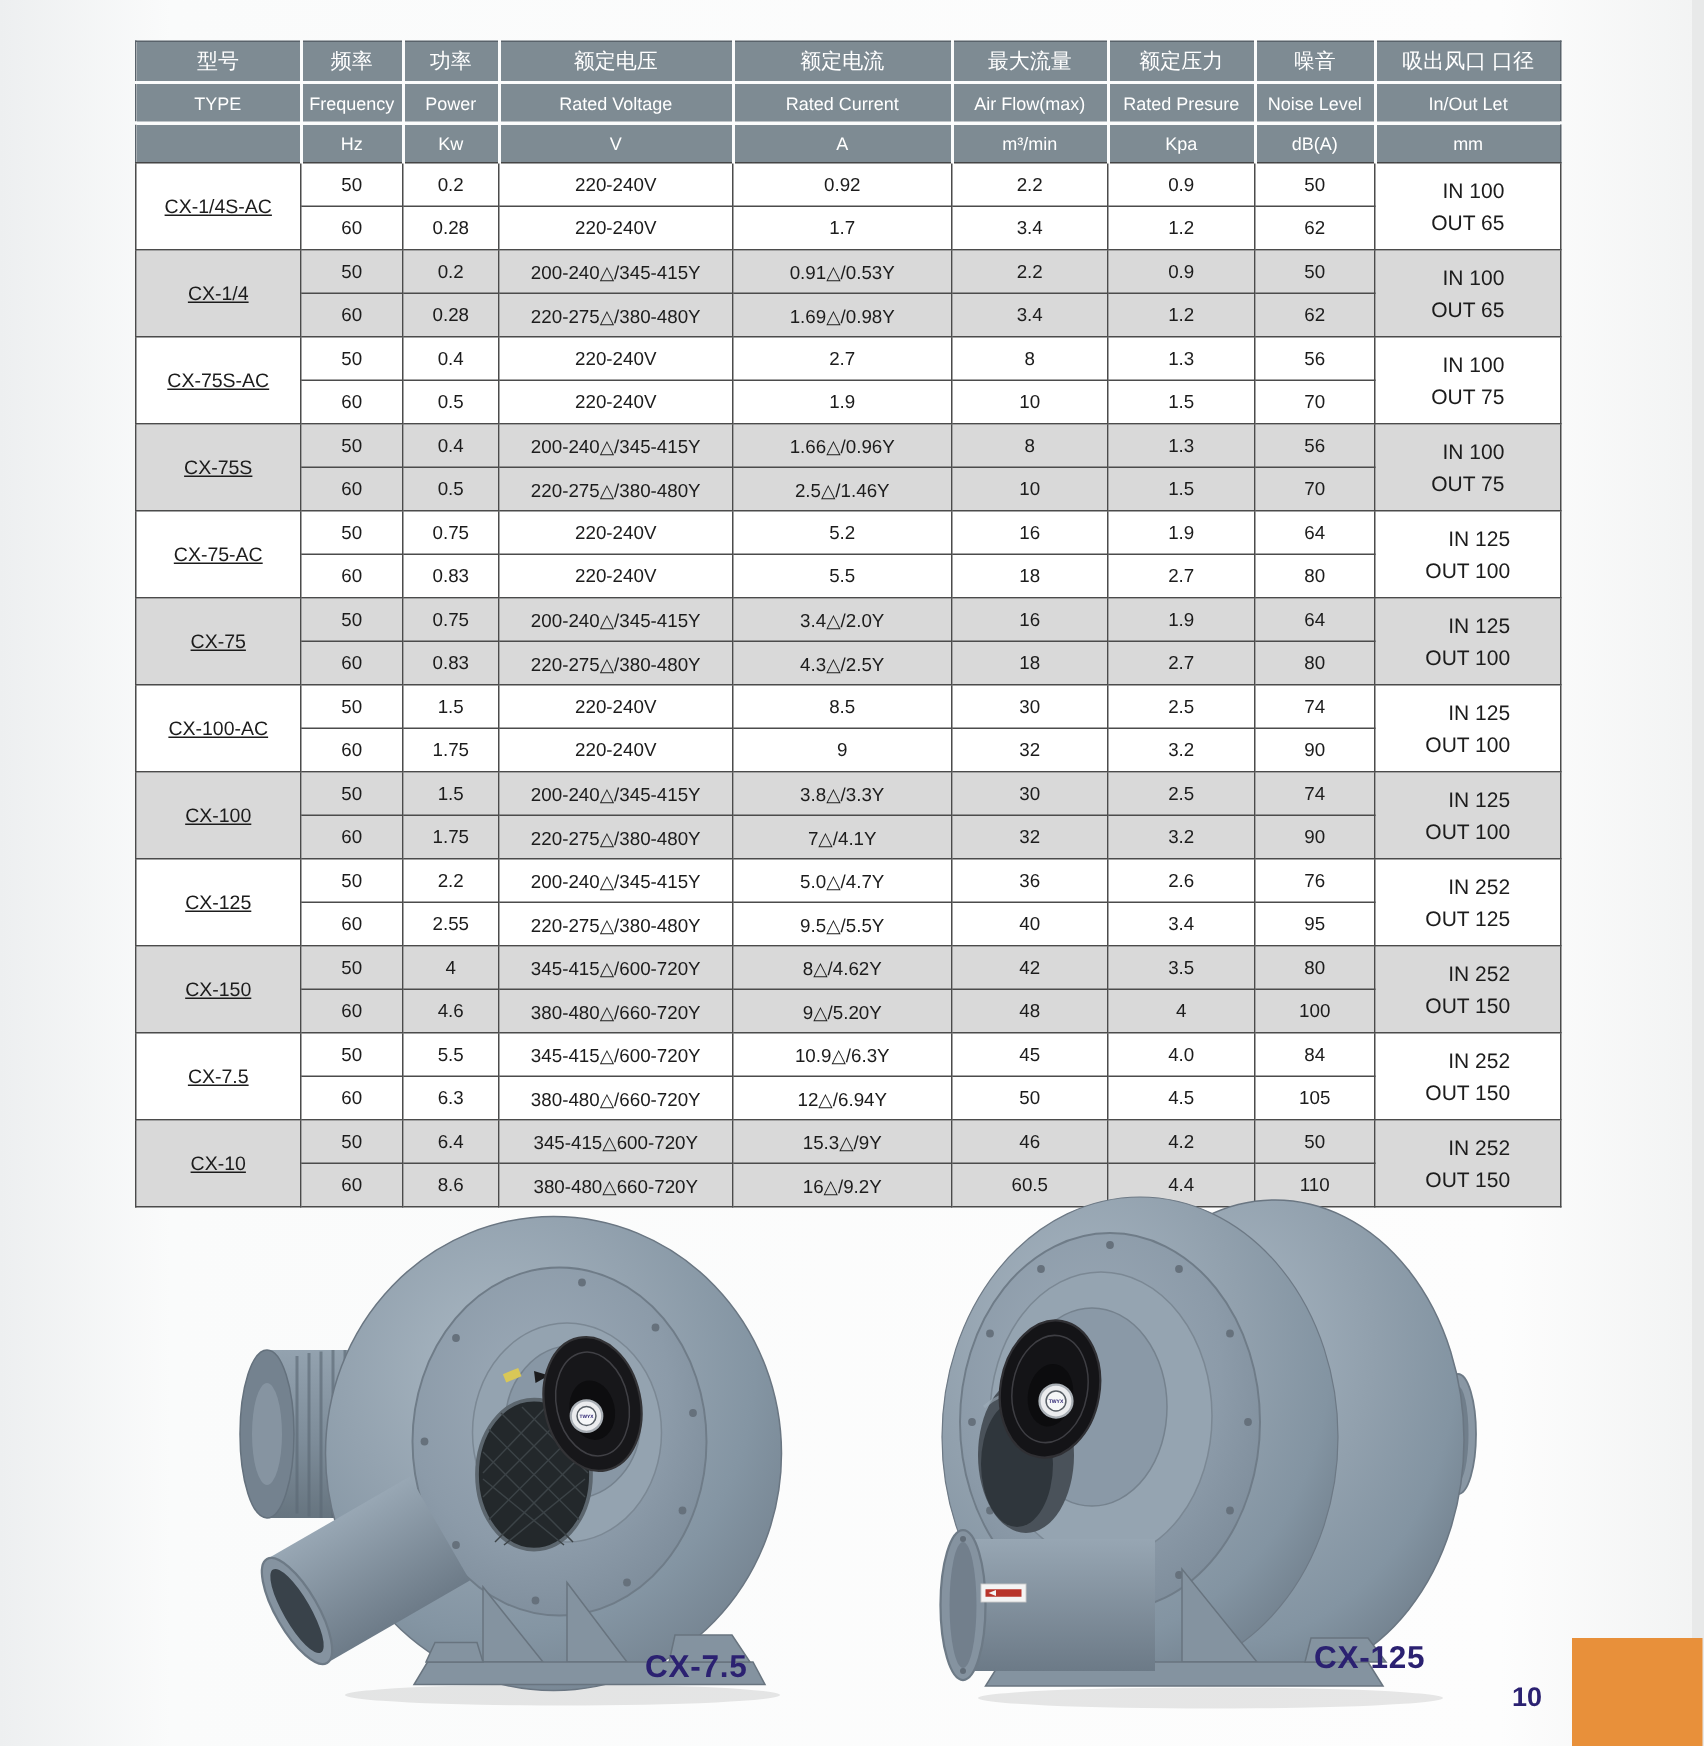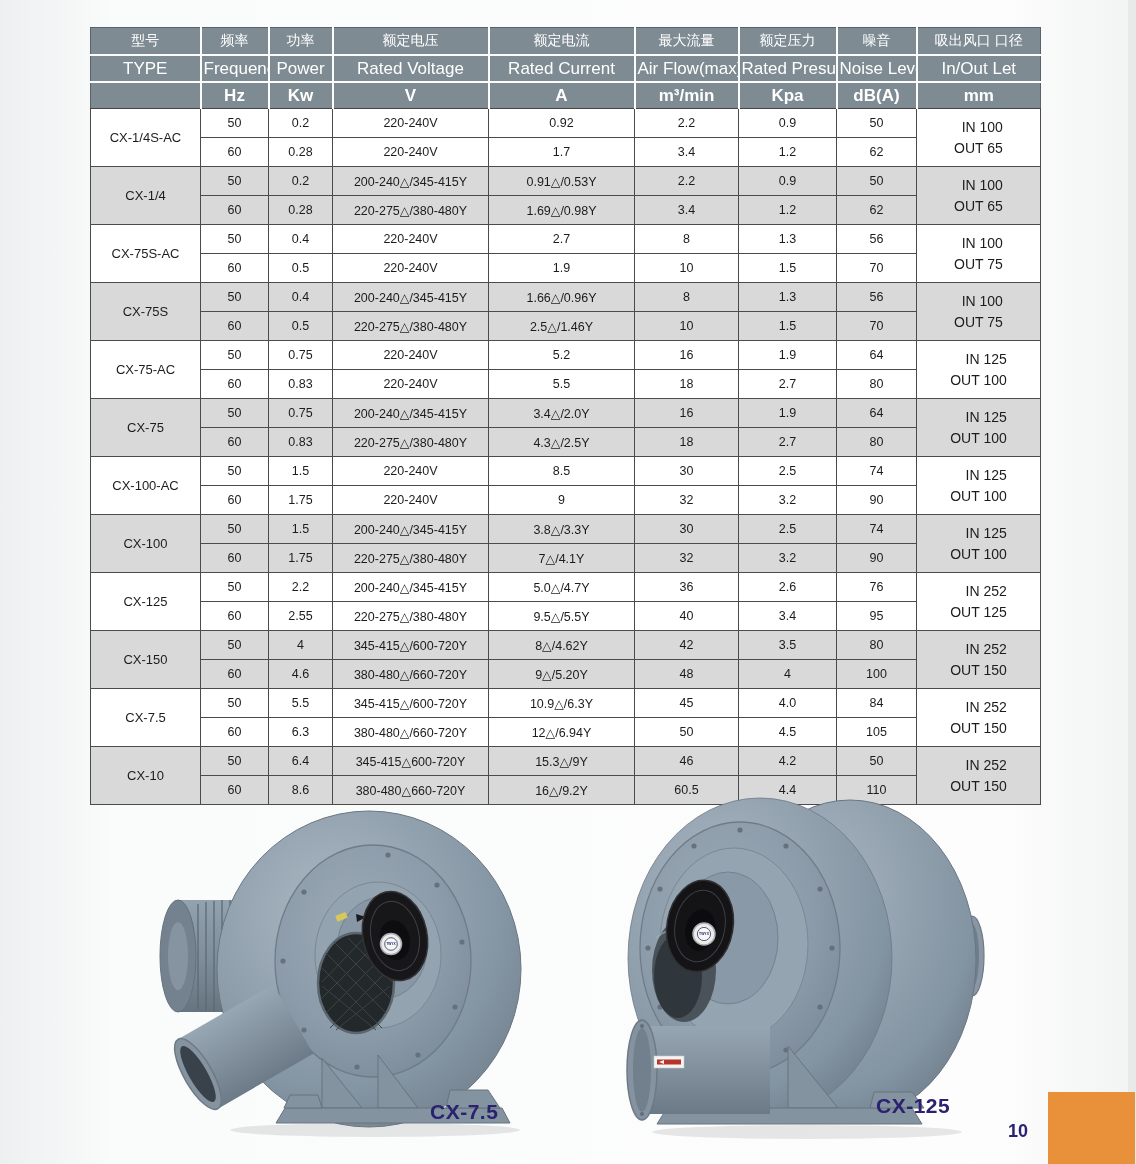--- a/index.html
+++ b/index.html
@@ -11,26 +11,26 @@
   .page-number{position:absolute;left:995px;top:1121px;width:46px;text-align:center;
                font-size:18px;font-weight:bold;color:#2B2171;z-index:6;}
 
   
   .table-wrap{position:absolute;left:90px;top:27px;width:950px;}
   table.spec{width:100%;border-collapse:collapse;table-layout:fixed;}
   table.spec th,table.spec td{padding:0 2px;text-align:center;vertical-align:middle;
        font-weight:normal;overflow:hidden;white-space:nowrap;}
   thead th{background:#7E8B93;color:#ffffff;border:2px solid #fbfcfc;}
   thead tr.h1 th{height:26px;font-size:14px;border-top:1px solid #59626a;}
-  thead tr.h2 th{height:25px;font-size:17px;}
-  thead tr.h3 th{height:25px;font-size:17px;border-bottom:1px solid #454545;font-weight:bold;}
+  thead tr.h2 th{height:25px;font-size:12px;}
+  thead tr.h3 th{height:25px;font-size:12px;border-bottom:1px solid #454545;}
   thead th:first-child{border-left:1px solid #59626a;}
   thead th:last-child{border-right:1px solid #59626a;}
   tbody td,tbody th{border:1px solid #4b4b4b;height:28px;font-size:12.5px;color:#1c1c1c;}
-  tbody th.model{font-size:13px;}
+  tbody th.model{font-size:13px;text-decoration:underline;}
   tbody tr.g0{background:#ffffff;}
   tbody tr.g1{background:#D9D9D9;}
   td.io{line-height:1.5;}
   .io-block{display:inline-block;text-align:right;font-size:14px;}
 
   
   .product-svg{position:absolute;z-index:2;}
   .product-label{position:absolute;font-size:21px;font-weight:bold;color:#2B2171;z-index:3;letter-spacing:.5px;}
   .label-left{left:430px;top:1100px;}
   .label-right{left:876px;top:1094px;}

